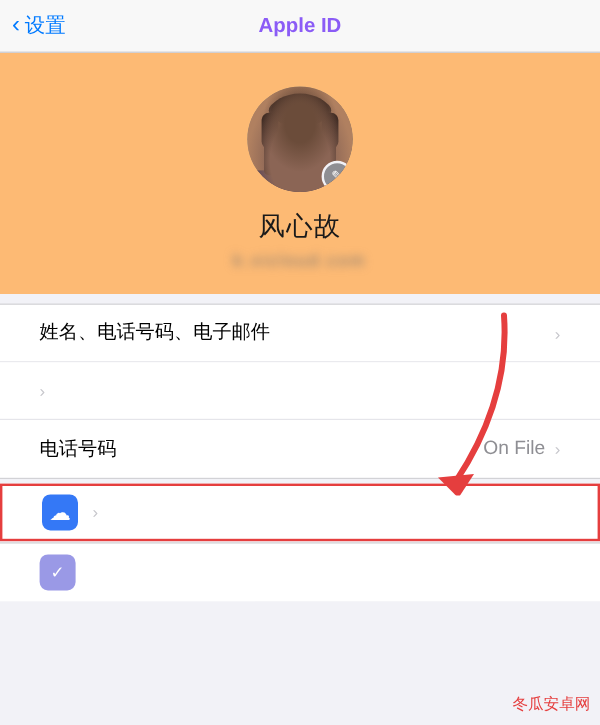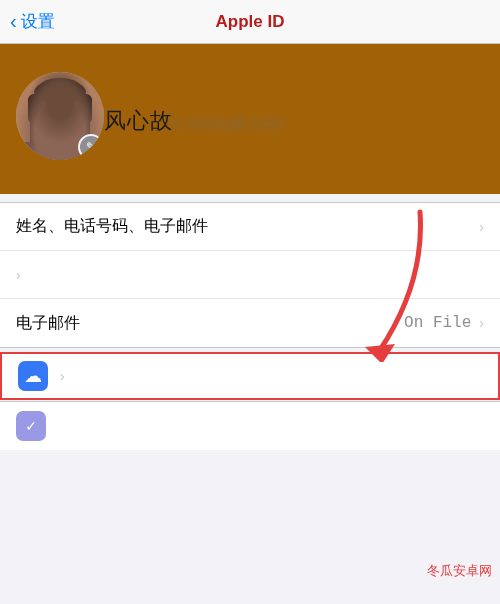--- a/index.html
+++ b/index.html
@@ -41,28 +41,28 @@
 
     .nav-back-chevron {
       font-size: 20px;
       color: #007aff;
       margin-top: -1px;
     }
 
     .nav-title {
       font-size: 17px;
       font-weight: 600;
-      color: #b91c1c;
+      color: #8b5cf6;
     }
 
     
     .profile-section {
-      background: #a16207;
-      display: flex;
-      flex-direction: row;
+      background: #fdba74;
+      display: flex;
+      flex-direction: column;
       align-items: center;
       padding: 28px 16px 20px;
     }
 
     .avatar-container {
       width: 88px;
       height: 88px;
       border-radius: 50%;
       overflow: hidden;
       margin-bottom: 14px;
@@ -135,21 +135,21 @@
     .settings-group {
       background: #fff;
       border-top: 1px solid #c8c8cc;
       border-bottom: 1px solid #c8c8cc;
       margin-bottom: 0;
     }
 
     .settings-item {
       display: flex;
       align-items: center;
-      padding: 0 16px;
+      padding: 0 33px;
       height: 48px;
       background: #fff;
       border-bottom: 1px solid #e5e5ea;
       cursor: pointer;
       position: relative;
     }
 
     .settings-item:last-child {
       border-bottom: none;
     }
@@ -174,40 +174,39 @@
     .settings-item-label {
       flex: 1;
       font-size: 16px;
       color: #000;
     }
 
     .settings-item-value {
       font-size: 16px;
       color: #8e8e93;
       margin-right: 8px;
-      font-family: Liberation Mono, monospace;
     }
 
     .settings-chevron {
       color: #c7c7cc;
       font-size: 14px;
       font-weight: 300;
     }
 
     
     .icloud-row {
       border: 2px solid #e53e3e;
       position: relative;
       background: #fff;
     }
 
     
     .watermark {
       position: absolute;
-      bottom: 24px;
+      bottom: 8px;
       right: 8px;
       font-size: 13px;
       color: #e53e3e;
       font-weight: 500;
       z-index: 50;
     }
 
     .relative-container {
       position: relative;
     }
@@ -289,21 +288,21 @@
       <div class="settings-item">
         <span class="settings-item-label">姓名、电话号码、电子邮件</span>
         <span class="settings-chevron">›</span>
       </div>
 
       <div class="settings-item">
         <span class="settings-chevron">›</span>
       </div>
 
       <div class="settings-item">
-        <span class="settings-item-label">电子邮件</span>
+        <span class="settings-item-label">电话号码</span>
         <span class="settings-item-value">On File</span>
         <span class="settings-chevron">›</span>
       </div>
 
     </div>
 
     <div style="margin-top: 4px; position:relative;">
       <div class="settings-item icloud-row" style="border: 2.5px solid #e53e3e; background:#fff;">
         <div class="settings-item-icon icloud-icon">
           <span class="cloud-icon">☁</span>

